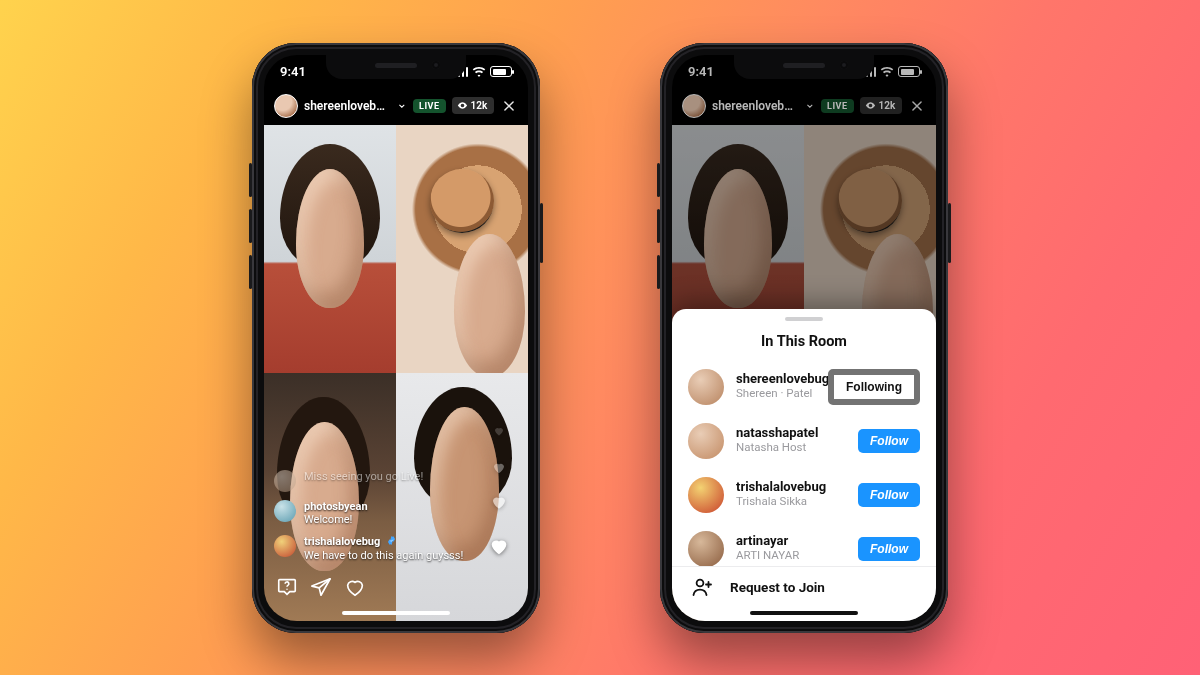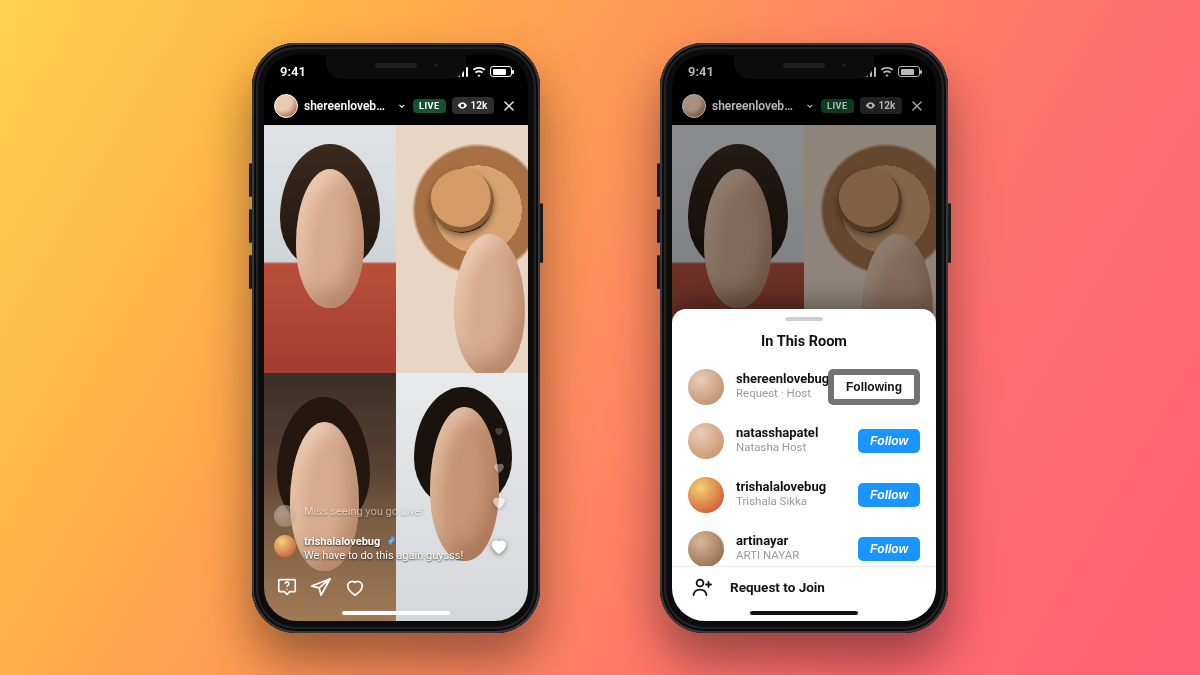--- a/index.html
+++ b/index.html
@@ -249,20 +249,24 @@
               <path d="M12 21s-8-5.3-8-11A5 5 0 0112 7a5 5 0 018 3c0 5.7-8 11-8 11z"></path>
             </svg></span>
       </div>
 
       <div class="comments">
         <div class="cmt fade">
           <span class="av a"></span>
           <span class="txt"><span>Miss seeing you go Live!</span></span>
         </div>
         <div class="cmt">
+          <span class="av b"></span>
+          <span class="txt"><span class="u">photosbyean</span><br><span>Welcome!</span></span>
+        </div>
+        <div class="cmt">
           <span class="av c"></span>
           <span class="txt"><span class="u">trishalalovebug</span><span class="verified">
                 <svg viewBox="0 0 24 24" fill="#42a5ff">
                   <path d="M12 2l2.4 2 3-.6.6 3 2 2.4-2 2.4-.6 3-3-.6L12 22l-2.4-2-3 .6-.6-3L4 15l2-2.4.6-3 3 .6L12 2z"></path>
                   <path d="M9.5 12.2l1.8 1.8 3.4-3.6" fill="none" stroke="#fff" stroke-width="1.6"></path>
                 </svg>
               </span><br><span>We have to do this again guysss!</span></span>
         </div>
       </div>
 
@@ -360,21 +364,21 @@
       </div>
 
       <div class="sheet">
         <div class="grab"></div>
         <h3>In This Room</h3>
         <div class="plist">
           <div class="prow">
             <span class="pav p0"></span>
             <div class="pmeta">
               <div class="pu">shereenlovebug</div>
-              <div class="ps">Request · Host</div>
+              <div class="ps">Shereen · Patel</div>
             </div>
             <button class="pill-btn pill-following">Following</button>
           </div>
           <div class="prow">
             <span class="pav p1"></span>
             <div class="pmeta">
               <div class="pu">natasshapatel</div>
               <div class="ps">Natasha Host</div>
             </div>
             <button class="pill-btn pill-follow">Follow</button>

